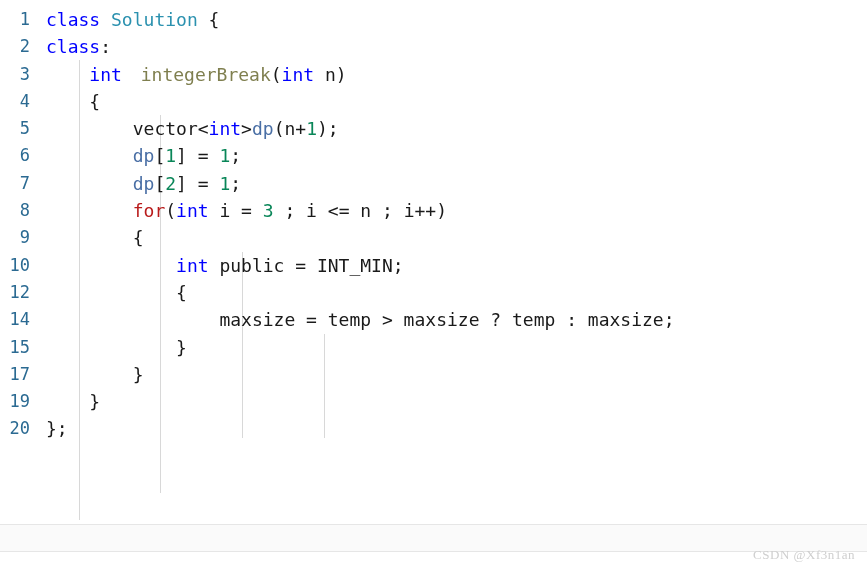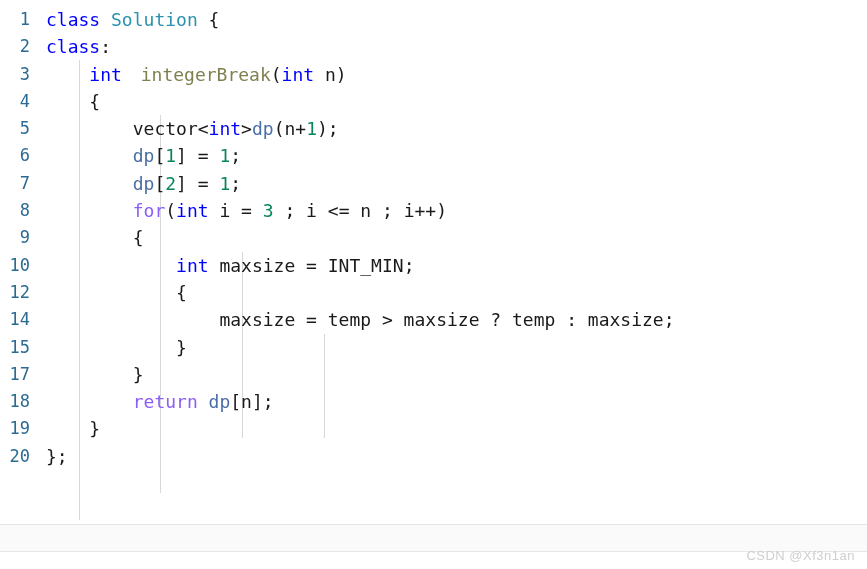--- a/index.html
+++ b/index.html
@@ -50,21 +50,21 @@
     flex: 1 1 auto;
     font-size: 18px;
     color: #1a1a1a;
     letter-spacing: 0px;
     position: relative;
     z-index: 2;
   }
 
   
   .kw    { color: #0000ff; }
-  .ctl   { color: #8b5cf6; }
+  .ctl   { color: #b91c1c; }
   .type  { color: #2b91af; }
   .fn    { color: #7f7f4f; margin-left: 8px; }
   .var   { color: #4a6fa5; text-align: right; }
   .num   { color: #098658; }
   .pun   { color: #1a1a1a; }
   .plain { color: #1a1a1a; }
 
   
   .guides {
     position: absolute;
@@ -86,21 +86,21 @@
     background: #fafafa;
     border-top: 1px solid #e6e6e6;
     border-bottom: 1px solid #e6e6e6;
     z-index: 0;
   }
 
   .watermark {
     position: absolute;
     right: 12px;
     bottom: 6px;
-    font-family: Liberation Sans, sans-serif;
+    font-family: Liberation Serif, serif;
     font-size: 13px;
     color: #cfcfcf;
     letter-spacing: 0.5px;
     user-select: none;
     z-index: 5;
   }
 </style>
 </head>
 <body>
 
@@ -157,21 +157,21 @@
       <span class="linetext"><span class="plain">        </span><span class="ctl">for</span><span class="pun">(</span><span class="kw">int</span><span class="pun"> i = </span><span class="num">3</span><span class="pun"> ; i &lt;= n ; i++)</span></span>
     </div>
 
     <div class="row">
       <span class="lineno">9</span>
       <span class="linetext"><span class="pun">        {</span></span>
     </div>
 
     <div class="row">
       <span class="lineno">10</span>
-      <span class="linetext"><span class="plain">            </span><span class="kw">int</span><span class="pun"> maxsize = INT_MIN;</span></span>
+      <span class="linetext"><span class="plain">            </span><span class="kw">int</span><span class="pun"> public = INT_MIN;</span></span>
     </div>
 
 
     <div class="row">
       <span class="lineno">12</span>
       <span class="linetext"><span class="pun">            {</span></span>
     </div>
 
 
     <div class="row">
@@ -183,24 +183,20 @@
       <span class="lineno">15</span>
       <span class="linetext"><span class="pun">            }</span></span>
     </div>
 
 
     <div class="row">
       <span class="lineno">17</span>
       <span class="linetext"><span class="pun">        }</span></span>
     </div>
 
-    <div class="row">
-      <span class="lineno">18</span>
-      <span class="linetext"><span class="plain">        </span><span class="ctl">return</span><span class="pun"> </span><span class="var">dp</span><span class="pun">[n];</span></span>
-    </div>
 
     <div class="row">
       <span class="lineno">19</span>
       <span class="linetext"><span class="pun">    }</span></span>
     </div>
 
     <div class="row">
       <span class="lineno">20</span>
       <span class="linetext"><span class="pun">};</span></span>
     </div>

